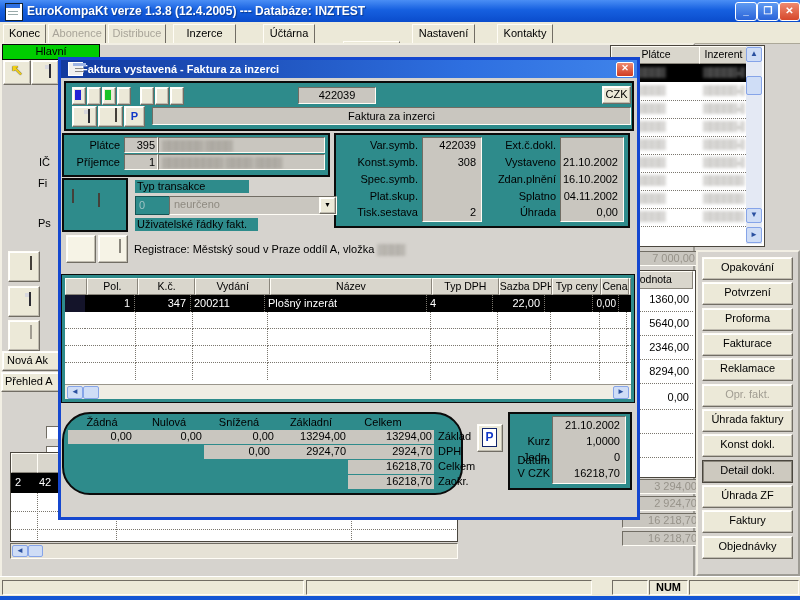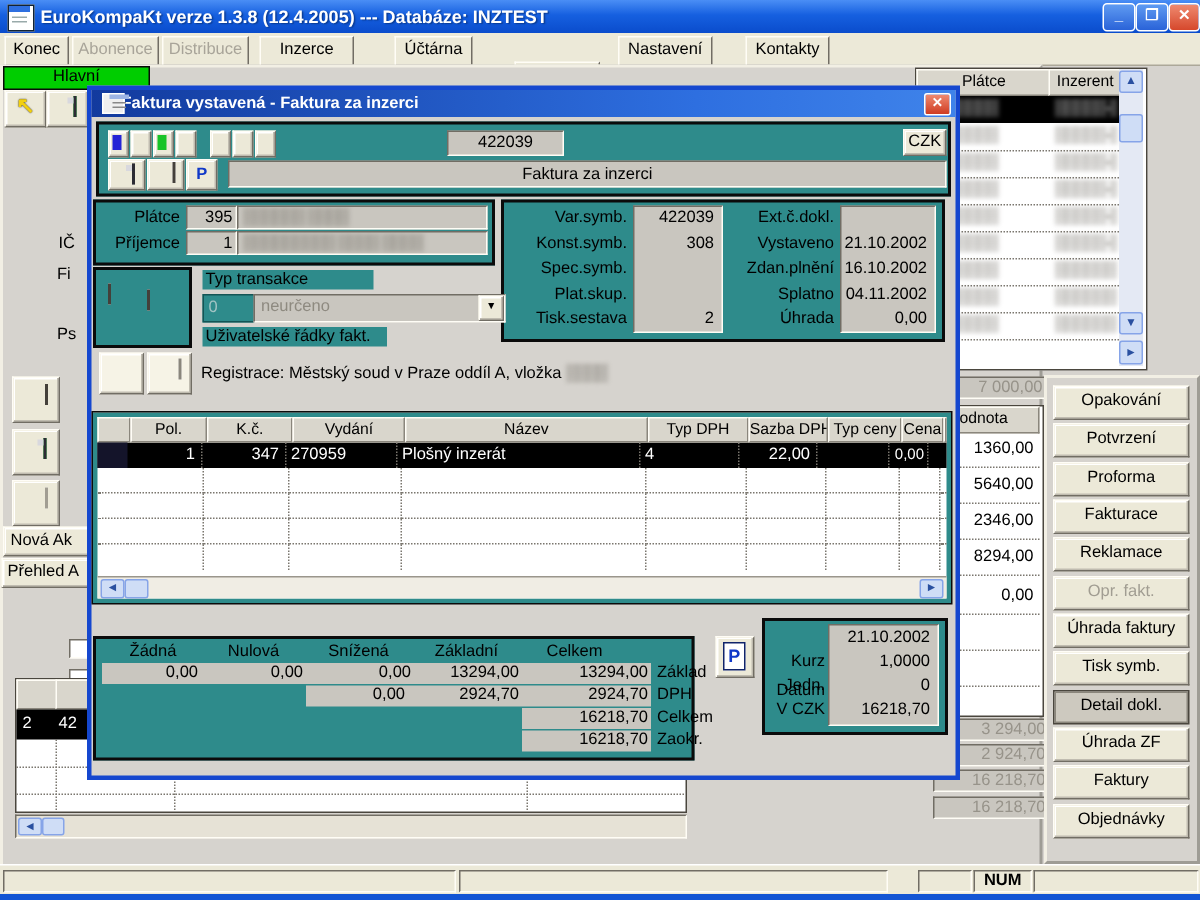--- a/index.html
+++ b/index.html
@@ -209,21 +209,21 @@
   <div class="abs sunk dim r cell" style="left:622px;top:531px;width:74px;height:13px;line-height:13px;padding-right:3px;">16 218,70</div>
 
   <div class="abs panel-out" style="left:696px;top:250px;width:100px;height:322px;"></div>
   <div class="abs btn" style="left:702px;top:282px;width:89px;height:21px;line-height:19px;">Potvrzení</div>
   <div class="abs btn" style="left:702px;top:257px;width:89px;height:21px;line-height:19px;">Opakování</div>
   <div class="abs btn" style="left:702px;top:308px;width:89px;height:21px;line-height:19px;">Proforma</div>
   <div class="abs btn" style="left:702px;top:333px;width:89px;height:21px;line-height:19px;">Fakturace</div>
   <div class="abs btn" style="left:702px;top:358px;width:89px;height:21px;line-height:19px;">Reklamace</div>
   <div class="abs btn dis" style="left:702px;top:384px;width:89px;height:21px;line-height:19px;">Opr. fakt.</div>
   <div class="abs btn cell" style="left:702px;top:409px;width:89px;height:21px;line-height:19px;">Úhrada faktury</div>
-  <div class="abs btn" style="left:702px;top:434px;width:89px;height:21px;line-height:19px;">Tisk symb.</div>
+  <div class="abs btn" style="left:702px;top:434px;width:89px;height:21px;line-height:19px;">Konst dokl.</div>
   <div class="abs btn active" style="left:702px;top:460px;width:89px;height:21px;line-height:19px;">Detail dokl.</div>
   <div class="abs btn" style="left:702px;top:485px;width:89px;height:21px;line-height:19px;">Úhrada ZF</div>
   <div class="abs btn" style="left:702px;top:510px;width:89px;height:21px;line-height:19px;">Faktury</div>
   <div class="abs btn" style="left:702px;top:536px;width:89px;height:21px;line-height:19px;">Objednávky</div>
 
   <div class="abs" style="left:0;top:576px;width:800px;height:20px;background:#ece9d8;border-top:1px solid #fff;padding-left:20px;">
     <div class="abs sunk" style="left:2px;top:3px;width:300px;height:13px;background:#ece9d8;"></div>
     <div class="abs sunk" style="left:306px;top:3px;width:284px;height:13px;background:#ece9d8;"></div>
     <div class="abs sunk" style="left:612px;top:3px;width:34px;height:13px;background:#ece9d8;"></div>
     <div class="abs sunk c" style="left:649px;top:3px;width:37px;height:13px;background:#ece9d8;line-height:12px;font-weight:bold;">NUM</div>
@@ -335,21 +335,21 @@
           <div class="hdrcell cell c" style="width:66px;">Typ DPH</div>
           <div class="hdrcell cell c" style="width:52px;">Sazba DPH</div>
           <div class="hdrcell cell c" style="width:48px;">Typ ceny</div>
           <div class="hdrcell cell c" style="width:26px;">Cena j.</div>
           <div class="hdrcell cell c" style="width:12px;flex:1;">Mn</div>
         </div>
         <div style="display:flex;height:17px;background:#000;color:#fff;line-height:17px;">
           <div class="cell" style="width:20px;background:#14142a;"></div>
           <div class="cell r dotr" style="width:50px;padding-right:4px;box-sizing:border-box;">1</div>
           <div class="cell r dotr" style="width:56px;padding-right:4px;box-sizing:border-box;">347</div>
-          <div class="cell dotr" style="width:74px;padding-left:3px;box-sizing:border-box;">270959</div>
+          <div class="cell dotr" style="width:74px;padding-left:3px;box-sizing:border-box;">200211</div>
           <div class="cell dotr" style="width:162px;padding-left:3px;box-sizing:border-box;">Plošný inzerát</div>
           <div class="cell dotr" style="width:66px;padding-left:3px;box-sizing:border-box;">4</div>
           <div class="cell r dotr" style="width:52px;padding-right:4px;box-sizing:border-box;">22,00</div>
           <div class="cell dotr" style="width:48px;box-sizing:border-box;"></div>
           <div class="cell r dotr" style="width:26px;padding-right:2px;box-sizing:border-box;font-size:10px;">0,00</div>
           <div class="cell" style="flex:1;"></div>
         </div>
         <div style="display:flex;height:17px;">
             <div class="dotb" style="width:20px;"></div>
             <div class="dotr dotb" style="width:50px;"></div>
@@ -399,21 +399,21 @@
             <div style="flex:1;"></div>
           </div>
 
         <div class="abs" style="left:0;bottom:0;width:100%;height:14px;background:#f0ede4;border-top:1px solid #9a968c;">
           <div class="abs xpbtn" style="left:2px;top:1px;width:14px;height:11px;line-height:10px;">◄</div>
           <div class="abs xpbtn" style="left:18px;top:1px;width:14px;height:11px;"></div>
           <div class="abs xpbtn" style="right:2px;top:1px;width:14px;height:11px;line-height:10px;">►</div>
         </div>
       </div>
 
-      <div class="abs teal" style="left:1px;top:346px;width:397px;height:79px;">
+      <div class="abs teal" style="left:1px;top:334px;width:397px;height:79px;border-radius:28px;">
         <div class="abs c cell" style="left:6px;top:2px;width:64px;">Žádná</div>
         <div class="abs c cell" style="left:72px;top:2px;width:66px;">Nulová</div>
         <div class="abs c cell" style="left:140px;top:2px;width:70px;">Snížená</div>
         <div class="abs c cell" style="left:212px;top:2px;width:70px;">Základní</div>
         <div class="abs c cell" style="left:284px;top:2px;width:70px;">Celkem</div>
 
         <div class="abs" style="left:4px;top:16px;width:366px;height:14px;background:#c9c6bf;">
           <span class="abs r" style="left:2px;top:0;width:62px;">0,00</span>
           <span class="abs r" style="left:68px;top:0;width:66px;">0,00</span>
           <span class="abs r" style="left:136px;top:0;width:70px;">0,00</span>

